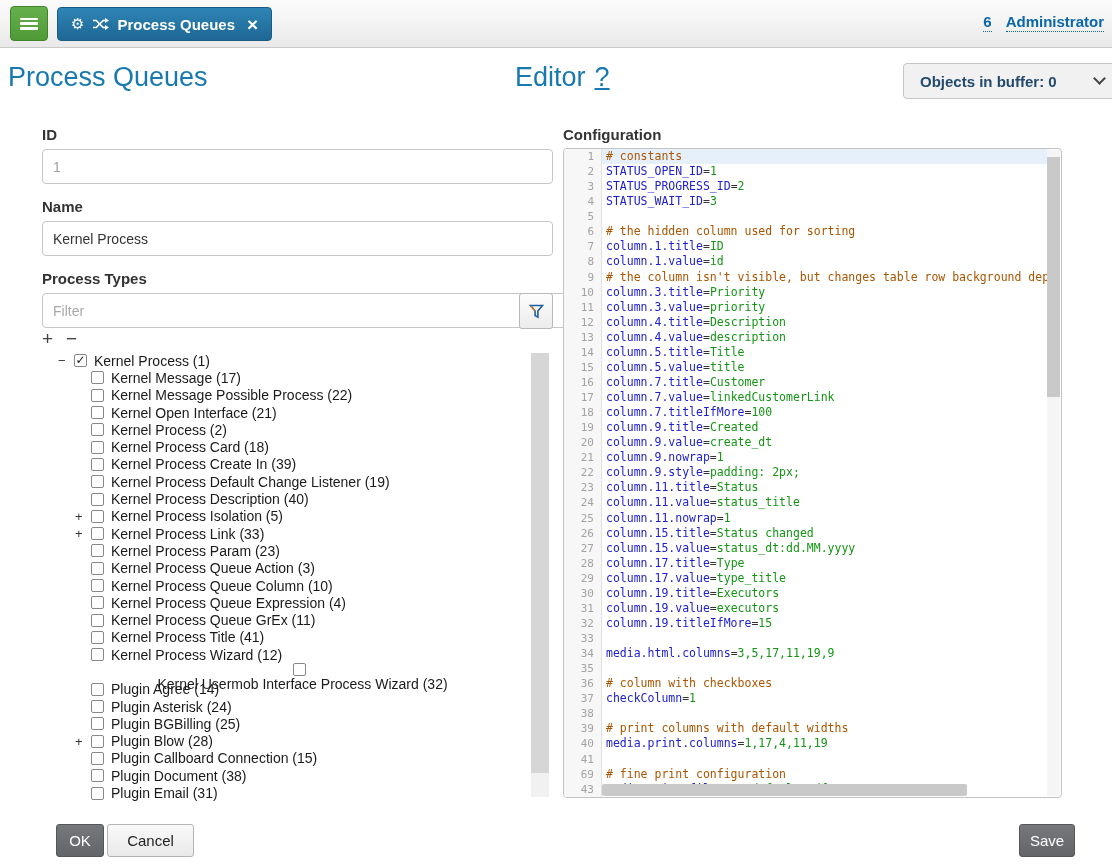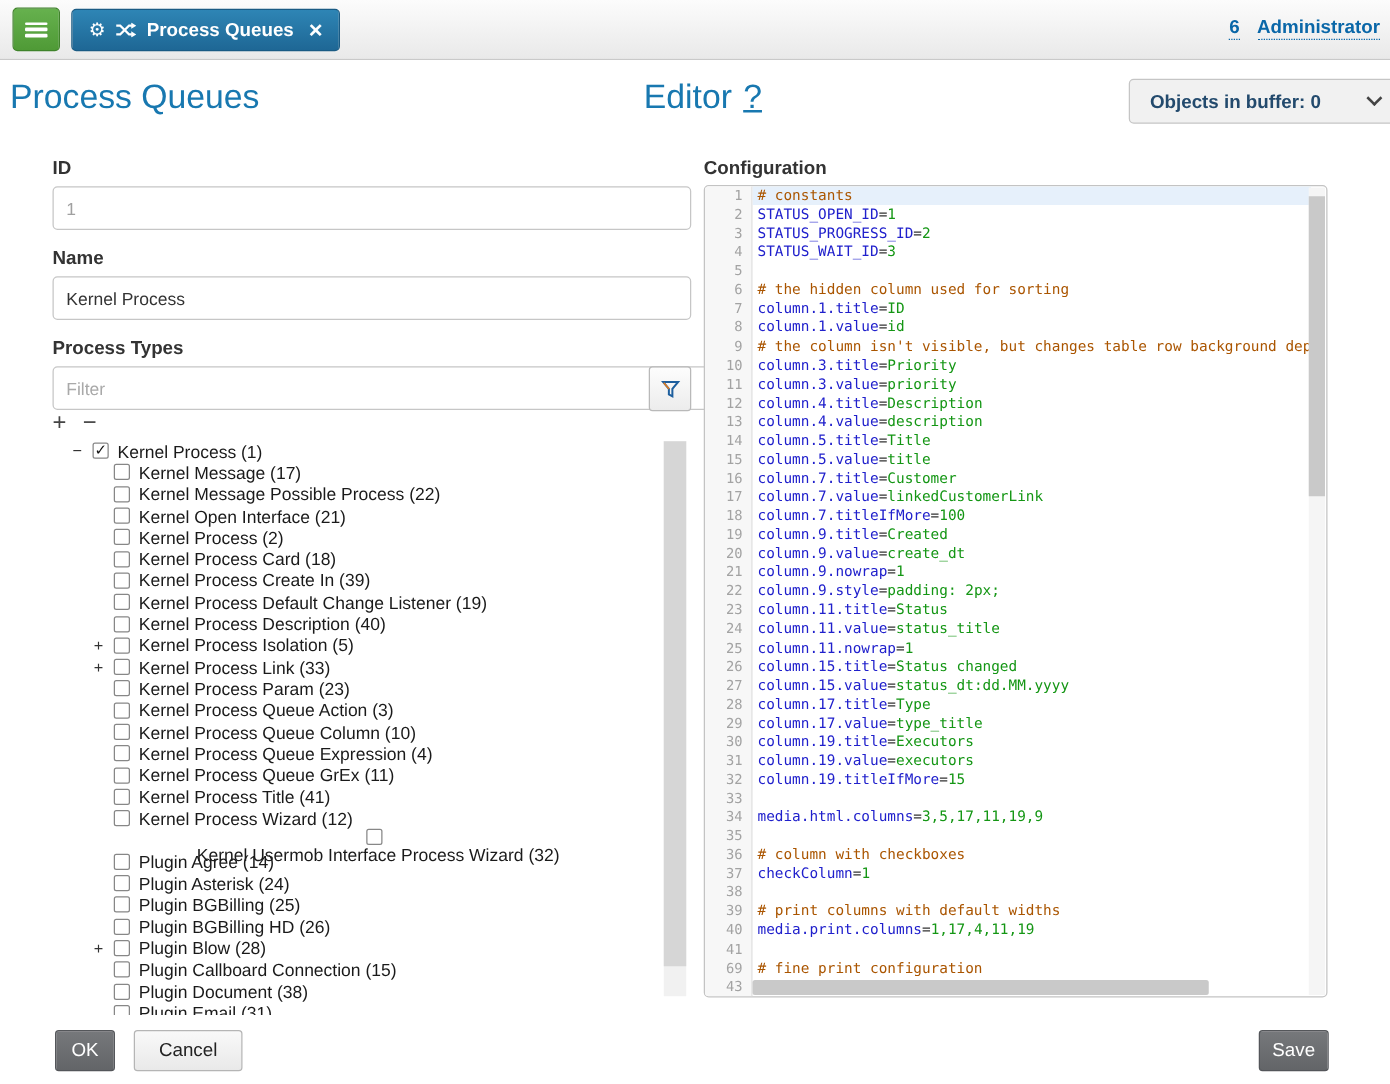--- a/index.html
+++ b/index.html
@@ -81,21 +81,21 @@
   .tok-v { color:#149614; }
   .vtrack { position:absolute; right:1px; top:1px; width:13px; height:646px; background:#f5f5f5; cursor:pointer; }
   .vthumb { position:absolute; right:0; top:7px; width:13px; height:240px; background:#c9c9c9; }
   .hthumb { position:absolute; left:38px; bottom:1px; width:365px; height:12px; background:#c9c9c9;
             border-radius:2px; cursor:pointer; }
 
   
   .btn { position:absolute; height:33px; border-radius:3px; font-size:15px;
          font-family:"Liberation Sans",sans-serif; display:flex; align-items:center;
          justify-content:center; cursor:pointer; }
-  .btn.dark { background:linear-gradient(#76787b,#636568); border:1px solid #54565a; color:#fff; }
+  .btn.dark { background:linear-gradient(#76787b,#636568); border:1px solid #54565a; color:#fff;margin-left:12px; }
   .btn.light { background:linear-gradient(#f9f9f9,#e9e9e9); border:1px solid #b5b5b5; color:#222; }
   .btn-ok { left:44px; top:824px; width:48px; }
   .btn-cancel { left:107px; top:824px; width:87px; }
   .btn-save { left:1007px; top:824px; width:56px; }
 </style>
 </head>
 <body>
 
 <div class="page">
 
@@ -251,25 +251,20 @@
       </div>
       <div class="trow" style="padding-left: 33px;">
         <span class="texp"></span>
         <span class="tcb"></span>
         <span class="tlabel">Plugin Asterisk (24)</span>
       </div>
       <div class="trow" style="padding-left: 33px;">
         <span class="texp"></span>
         <span class="tcb"></span>
         <span class="tlabel">Plugin BGBilling (25)</span>
-      </div>
-      <div class="trow" style="padding-left: 33px;">
-        <span class="texp"></span>
-        <span class="tcb"></span>
-        <span class="tlabel">Plugin BGBilling HD (26)</span>
       </div>
       <div class="trow" style="padding-left: 33px;">
         <span class="texp">+</span>
         <span class="tcb"></span>
         <span class="tlabel">Plugin Blow (28)</span>
       </div>
       <div class="trow" style="padding-left: 33px;">
         <span class="texp"></span>
         <span class="tcb"></span>
         <span class="tlabel">Plugin Callboard Connection (15)</span>

